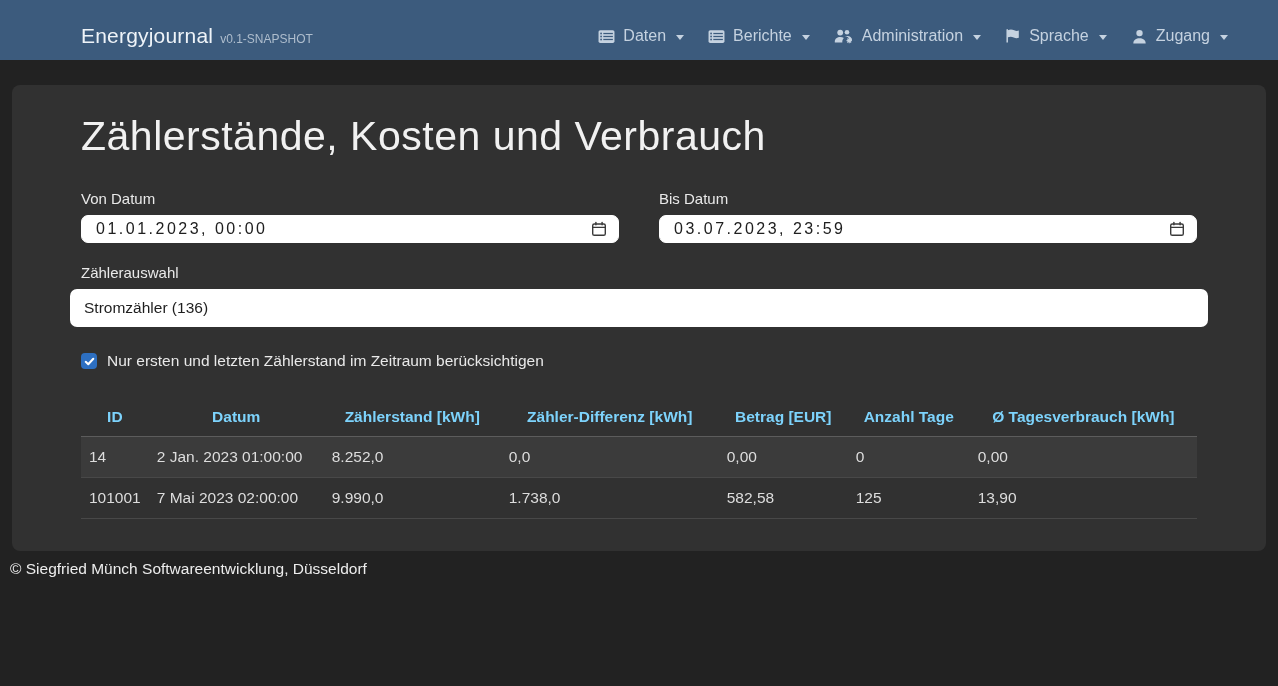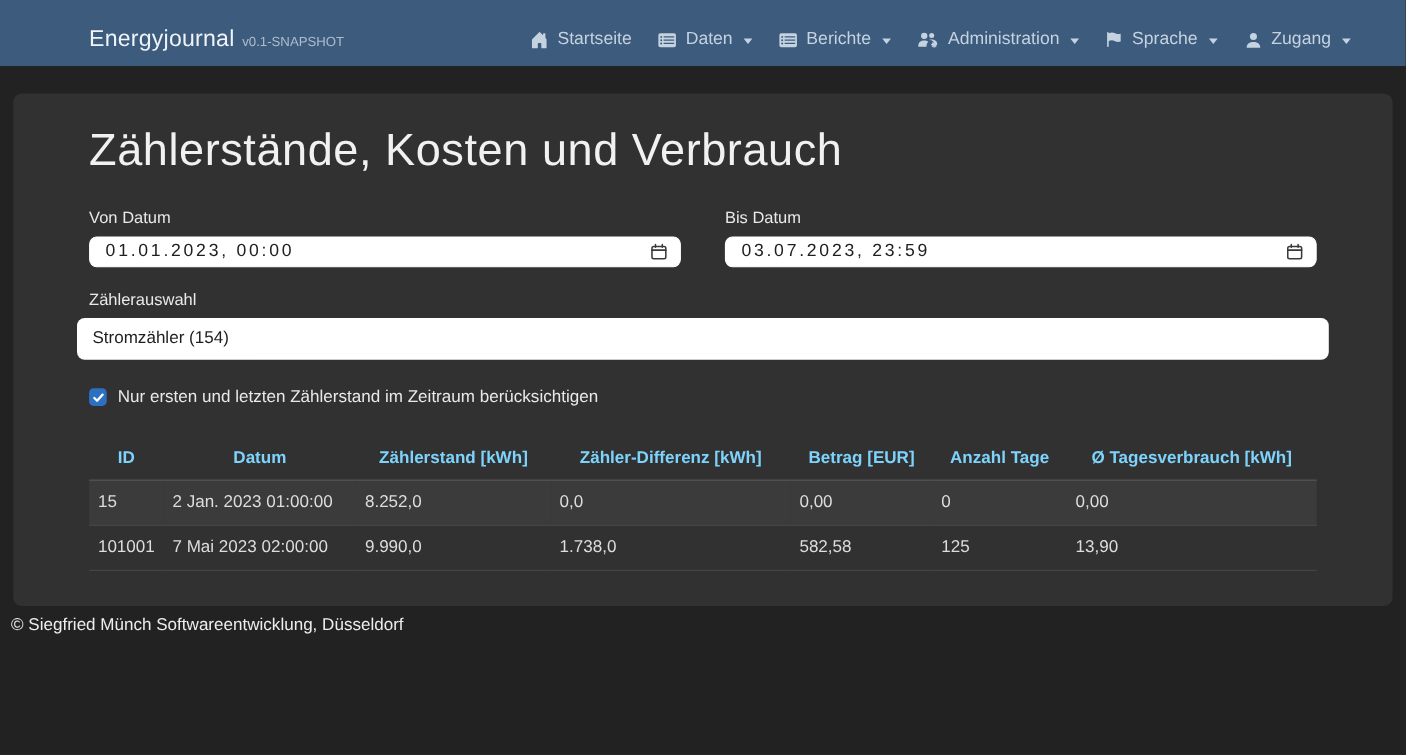--- a/index.html
+++ b/index.html
@@ -144,28 +144,20 @@
 </head>
 <body>
 
 <nav class="navbar">
   <a class="brand">
     <span class="brand-name">Energyjournal</span>
     <span class="brand-version">v0.1-SNAPSHOT</span>
   </a>
   <div class="nav">
 
-    <a class="nav-item">
-      <span class="nav-icon">
-        <svg width="17" height="17" viewBox="0 0 16 16" fill="currentColor">
-            <path d="M6.5 14.5v-3.5c0-.25.25-.5.5-.5h2c.25 0 .5.25.5.5v3.5a.5.5 0 0 0 .5.5h3.5a.5.5 0 0 0 .5-.5v-7a.5.5 0 0 0-.15-.35L13 5.79V2.5a.5.5 0 0 0-.5-.5h-1a.5.5 0 0 0-.5.5v1.29L8.35 1.15a.5.5 0 0 0-.7 0l-6 6a.5.5 0 0 0-.15.35v7a.5.5 0 0 0 .5.5H6a.5.5 0 0 0 .5-.5Z"></path>
-          </svg>
-      </span>
-      <span>Startseite</span>
-    </a>
 
     <a class="nav-item">
       <span class="nav-icon">
         <svg width="17" height="17" viewBox="0 0 16 16">
             <rect x="0.5" y="2" width="15" height="12" rx="1.6" fill="currentColor"></rect>
             <g stroke="#3c5b7d" stroke-width="1.2">
               <line x1="5" y1="5.2" x2="14" y2="5.2"></line>
               <line x1="5" y1="8" x2="14" y2="8"></line>
               <line x1="5" y1="10.8" x2="14" y2="10.8"></line>
             </g>
@@ -273,21 +265,21 @@
               <line x1="4.9" y1="1.4" x2="4.9" y2="3.8"></line>
               <line x1="11.1" y1="1.4" x2="11.1" y2="3.8"></line>
             </svg>
         </span>
       </div>
     </div>
   </div>
 
   <label class="field-label select-label">Zählerauswahl</label>
   <div class="select-box">
-    <span>Stromzähler (154)</span>
+    <span>Stromzähler (136)</span>
   </div>
 
   <div class="check-row">
     <span class="checkbox">
       <svg width="11" height="11" viewBox="0 0 16 16" fill="none" stroke="#ffffff" stroke-width="3" stroke-linecap="round" stroke-linejoin="round">
           <path d="M2.5 8.5 6.2 12l7.3-8"></path>
         </svg>
     </span>
     <label class="check-label">Nur ersten und letzten Zählerstand im Zeitraum berücksichtigen</label>
   </div>
@@ -308,21 +300,21 @@
         <th>Datum</th>
         <th>Zählerstand [kWh]</th>
         <th>Zähler-Differenz [kWh]</th>
         <th>Betrag [EUR]</th>
         <th>Anzahl Tage</th>
         <th>Ø Tagesverbrauch [kWh]</th>
       </tr>
     </thead>
     <tbody>
       <tr class="striped">
-        <td>15</td>
+        <td>14</td>
         <td>2 Jan. 2023 01:00:00</td>
         <td>8.252,0</td>
         <td>0,0</td>
         <td>0,00</td>
         <td>0</td>
         <td>0,00</td>
       </tr>
       <tr>
         <td>101001</td>
         <td>7 Mai 2023 02:00:00</td>

